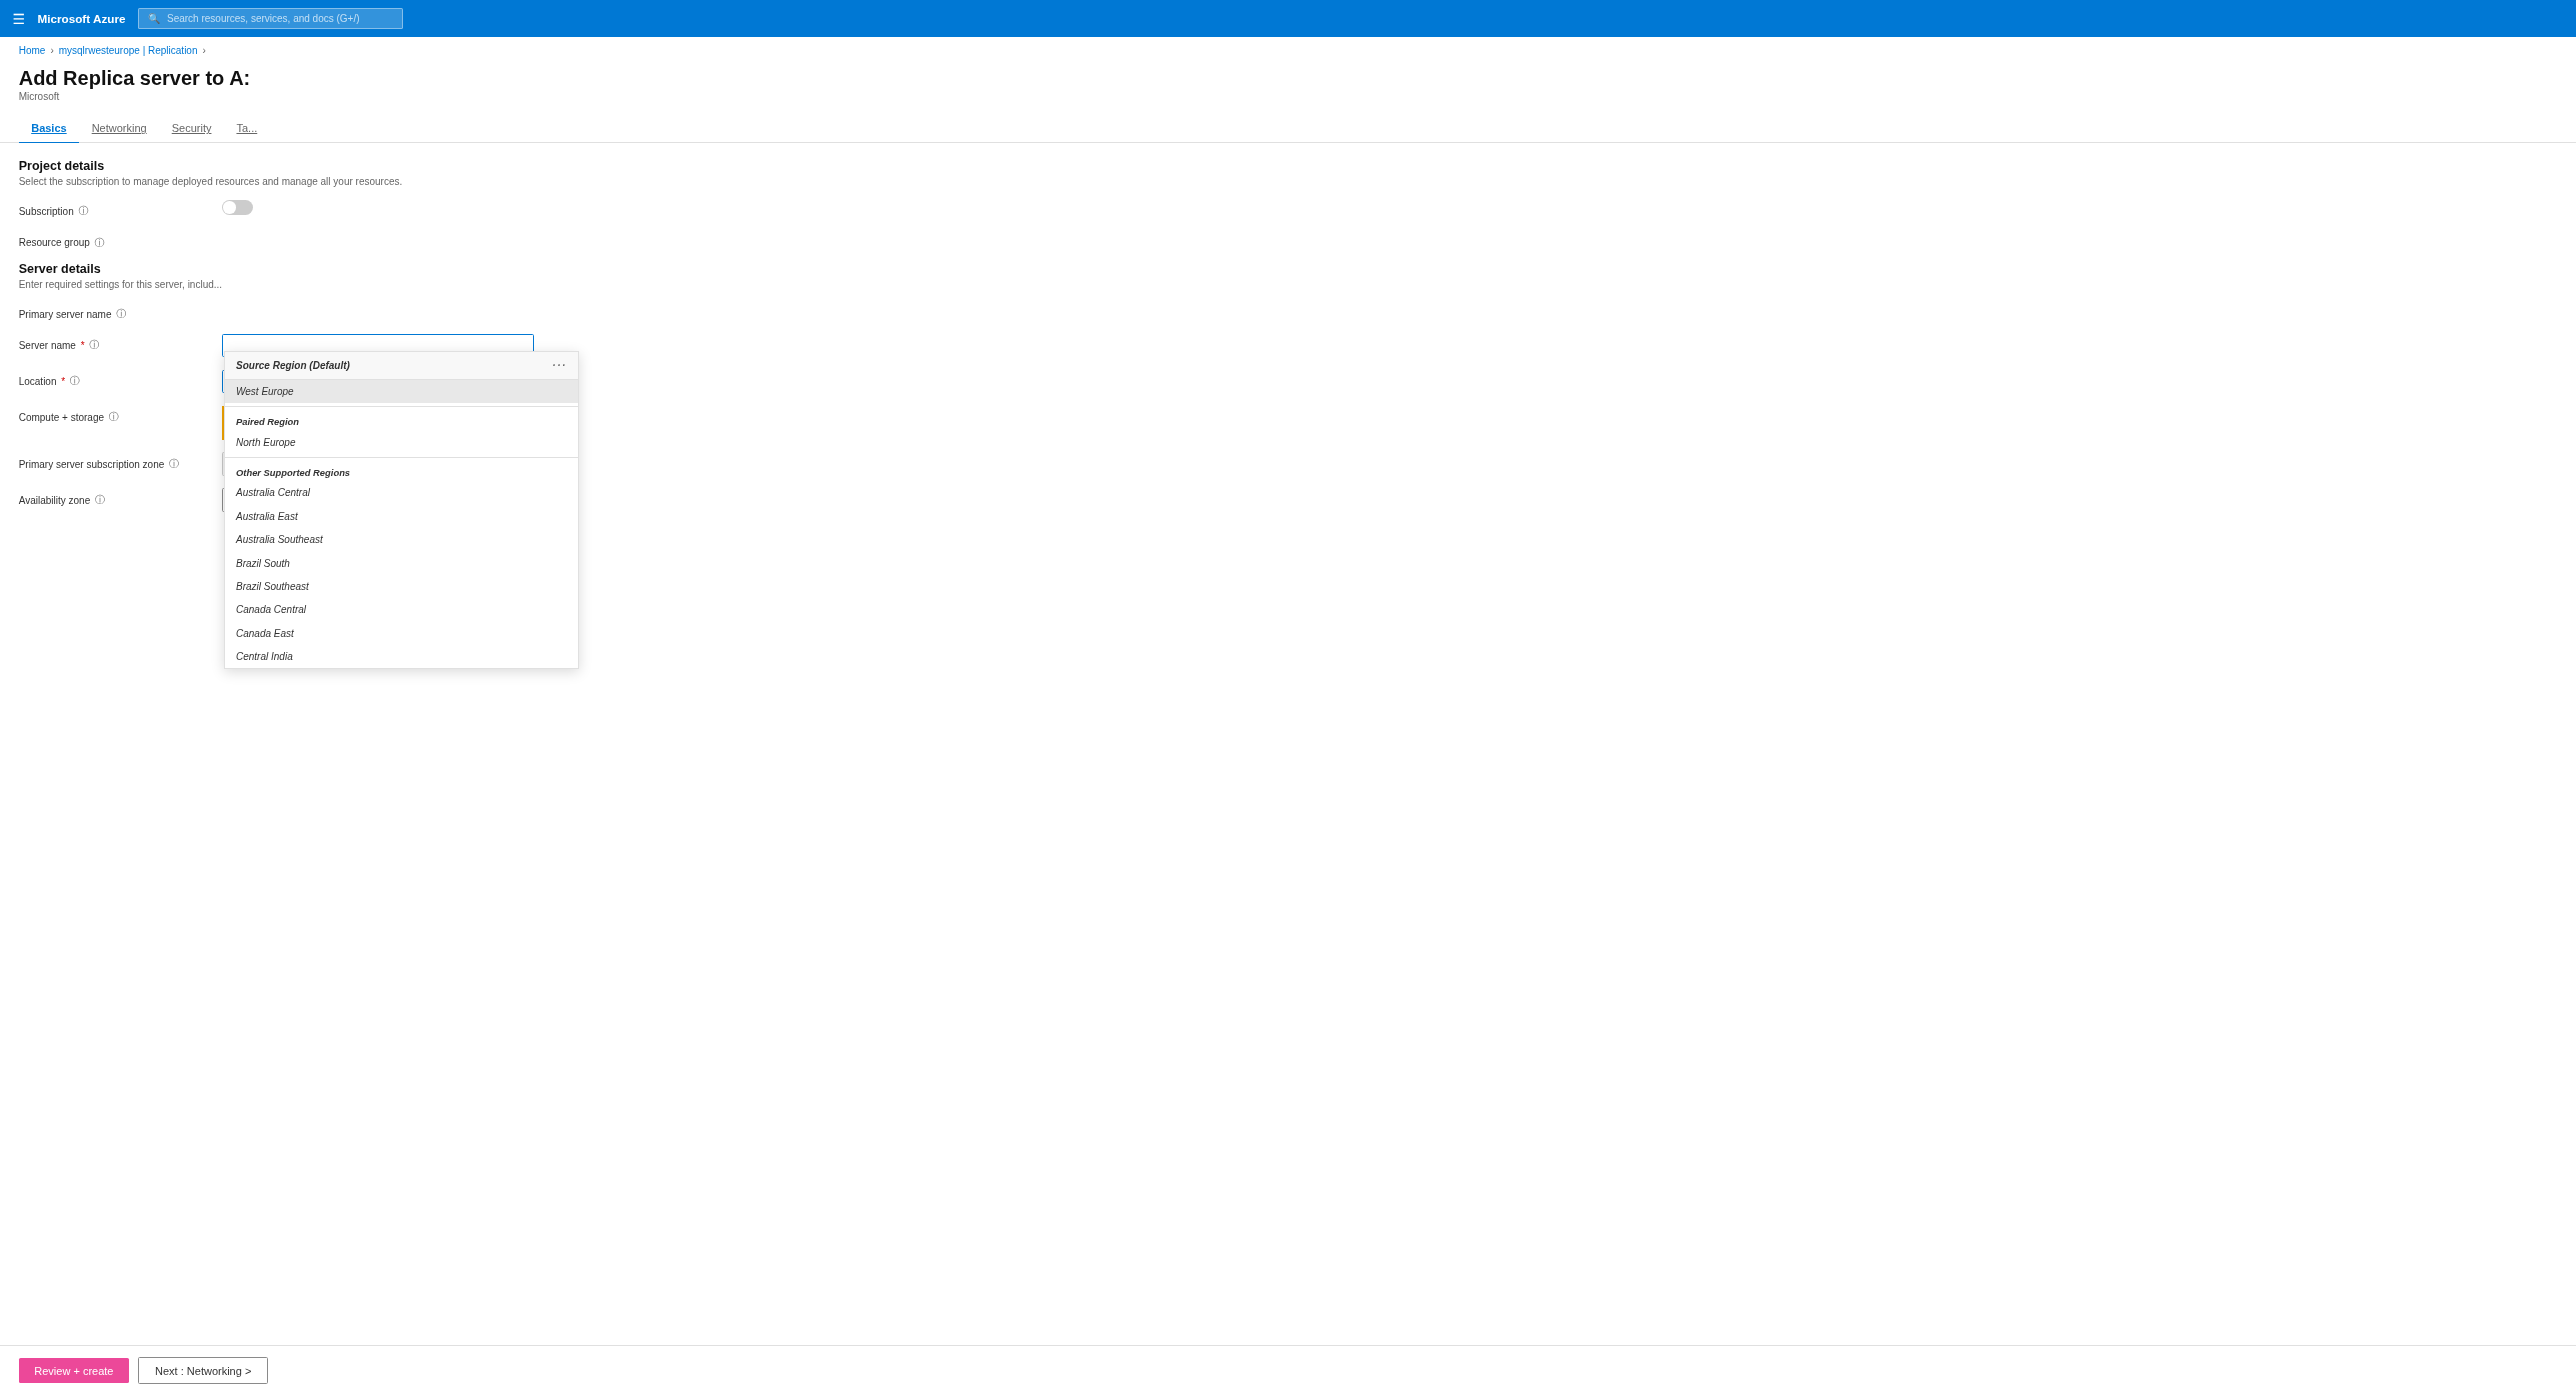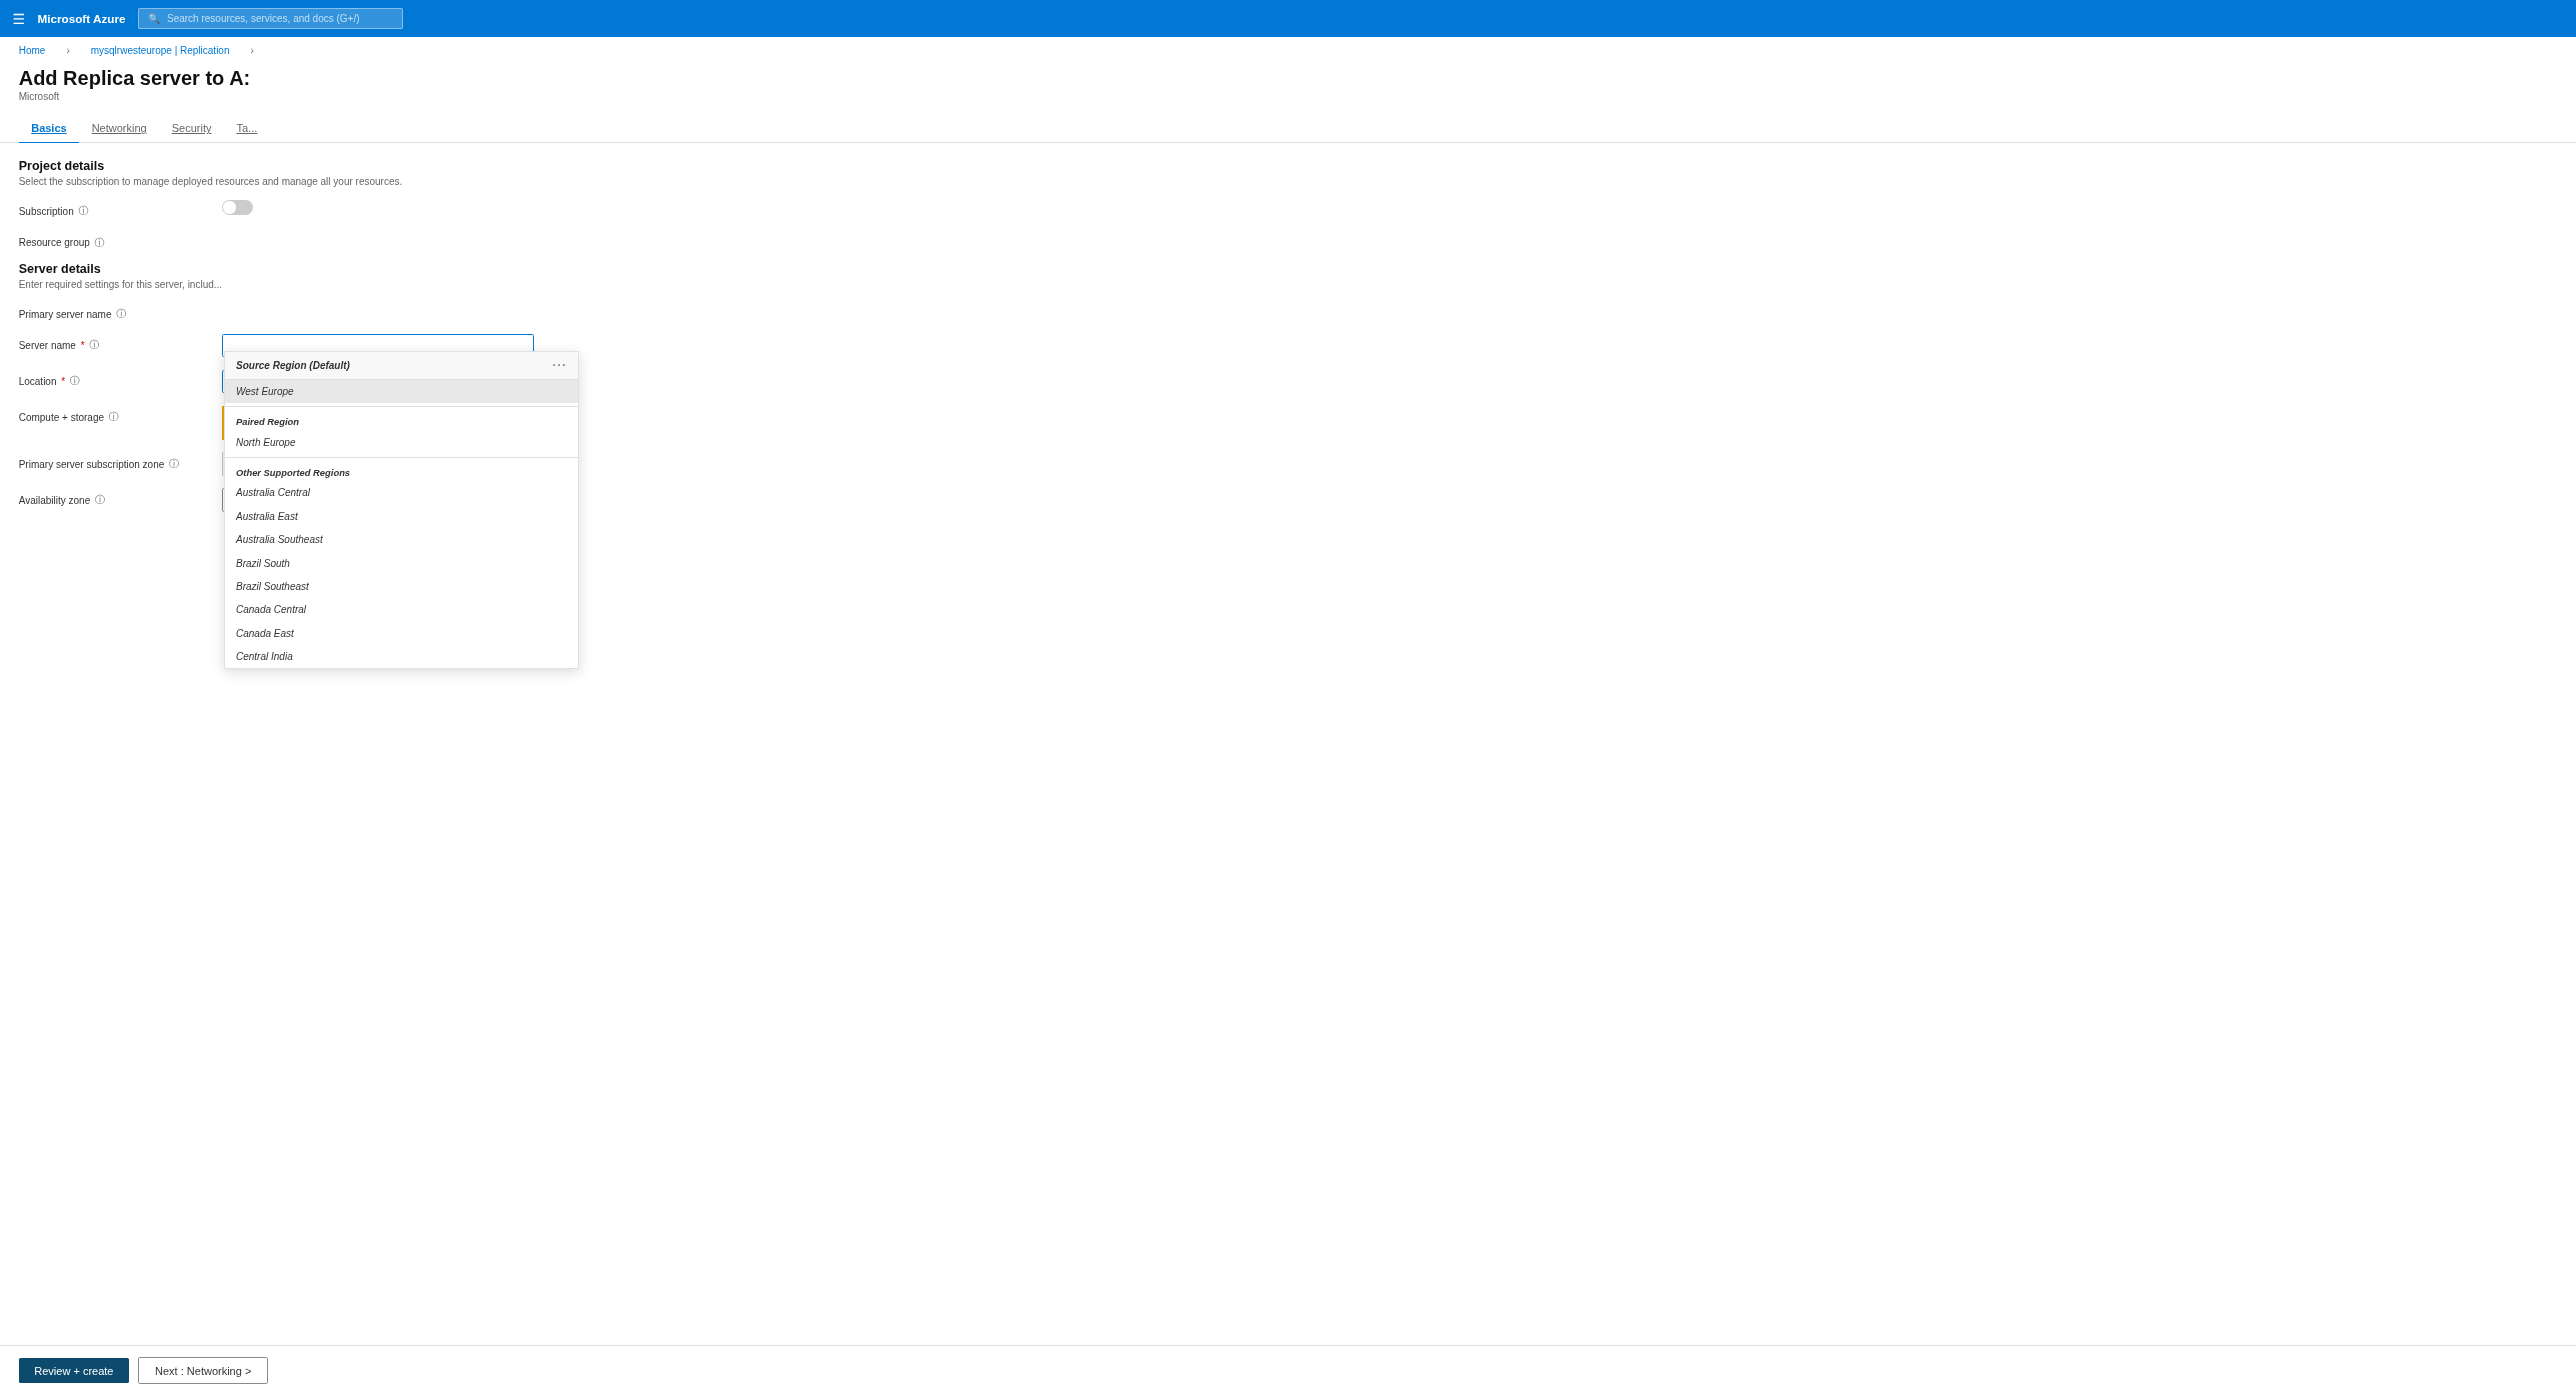--- a/index.html
+++ b/index.html
@@ -46,21 +46,21 @@
     }
     .search-bar input::placeholder { color: rgba(255,255,255,0.7); }
 
     
     .breadcrumb {
       padding: 7.8px 18.7px;
       font-size: 10px;
       color: #0078d4;
       display: flex;
       align-items: center;
-      gap: 21px;
+      gap: 5px;
     }
     .breadcrumb span { color: #666; }
     .breadcrumb a { color: #0078d4; text-decoration: none; }
 
     
     .page-header {
       padding: 3.1px 18.7px 6.2px;
     }
     .page-title {
       font-size: 20px;
@@ -284,21 +284,21 @@
       right: 0;
       height: 50px;
       background: #fff;
       border-top: 0.8px solid #e0e0e0;
       display: flex;
       align-items: center;
       padding: 0 18.7px;
       gap: 9.4px;
     }
     .btn-primary {
-      background: #0c4a6e;
+      background: #ec4899;
       color: white;
       border: none;
       padding: 6.2px 15.6px;
       font-size: 11px;
       cursor: pointer;
       border-radius: 1.6px;
     }
     .btn-secondary {
       background: white;
       color: #333;

